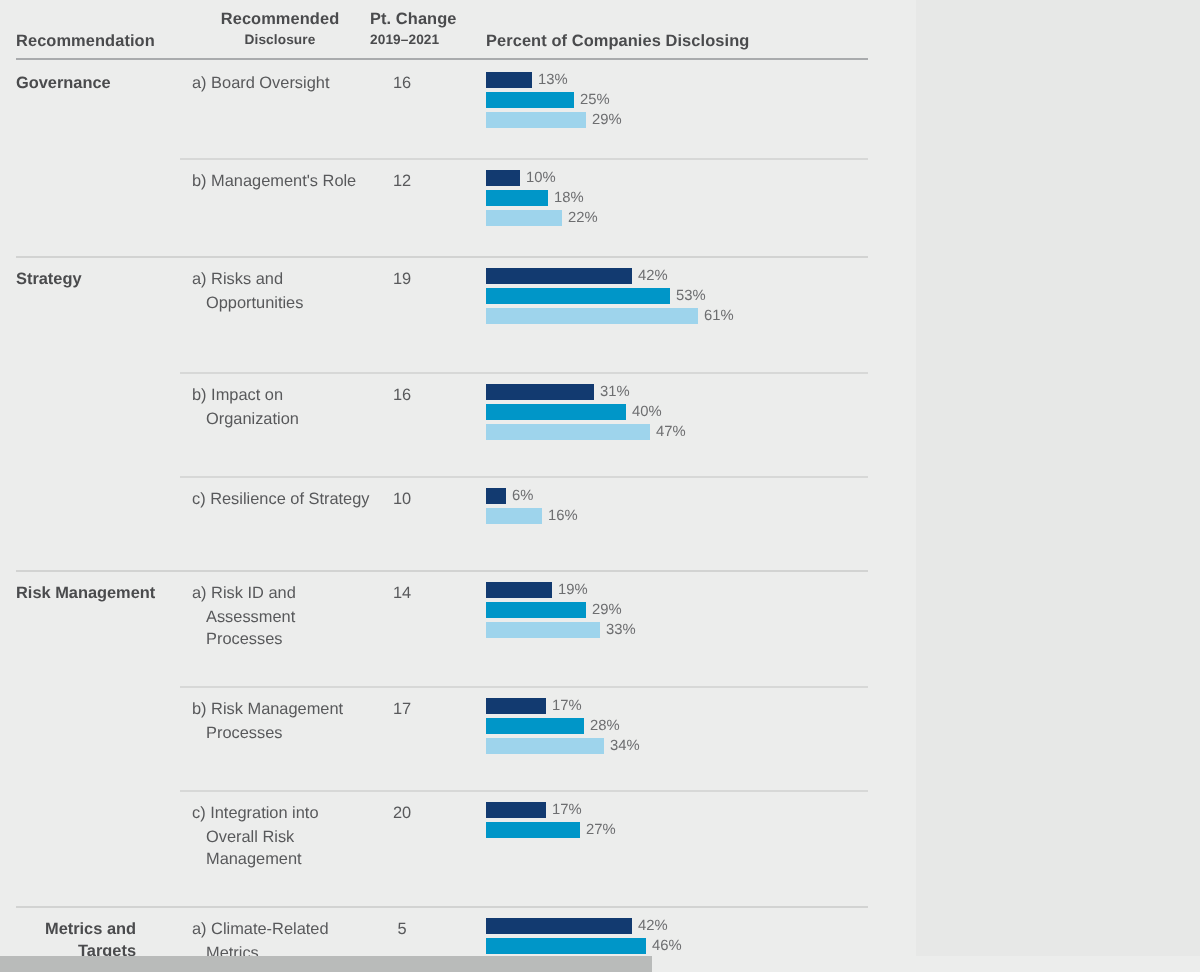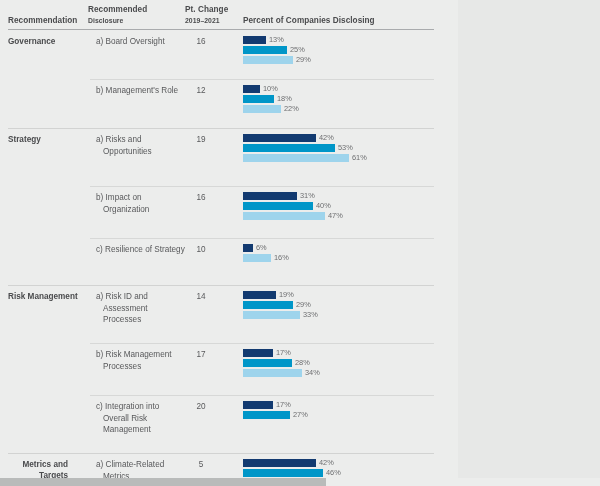--- a/index.html
+++ b/index.html
@@ -37,21 +37,21 @@
   }
   .th {
     position: absolute;
     font-size: 8.2px;
     font-weight: bold;
     color: #4a4b4d;
     line-height: 10.5px;
     letter-spacing: 0.05px;
   }
   .th-recommendation { left: 8px;  bottom: 4px; }
-  .th-disclosure     { left: 88px; bottom: 4px; width: 80px; }
+  .th-disclosure     { left: 100px; bottom: 4px; width: 80px; text-align: center; }
   .th-ptchange       { left: 185px; bottom: 4px; width: 56px; text-align: left;}
   .th-percent        { left: 243px; bottom: 4px; }
   .th sub { display: block; font-weight: bold; }
 
   .rule-header {
     position: absolute;
     left: 8px; right: 24px;
     bottom: 0;
     height: 1px;
     background: #a9abad;

